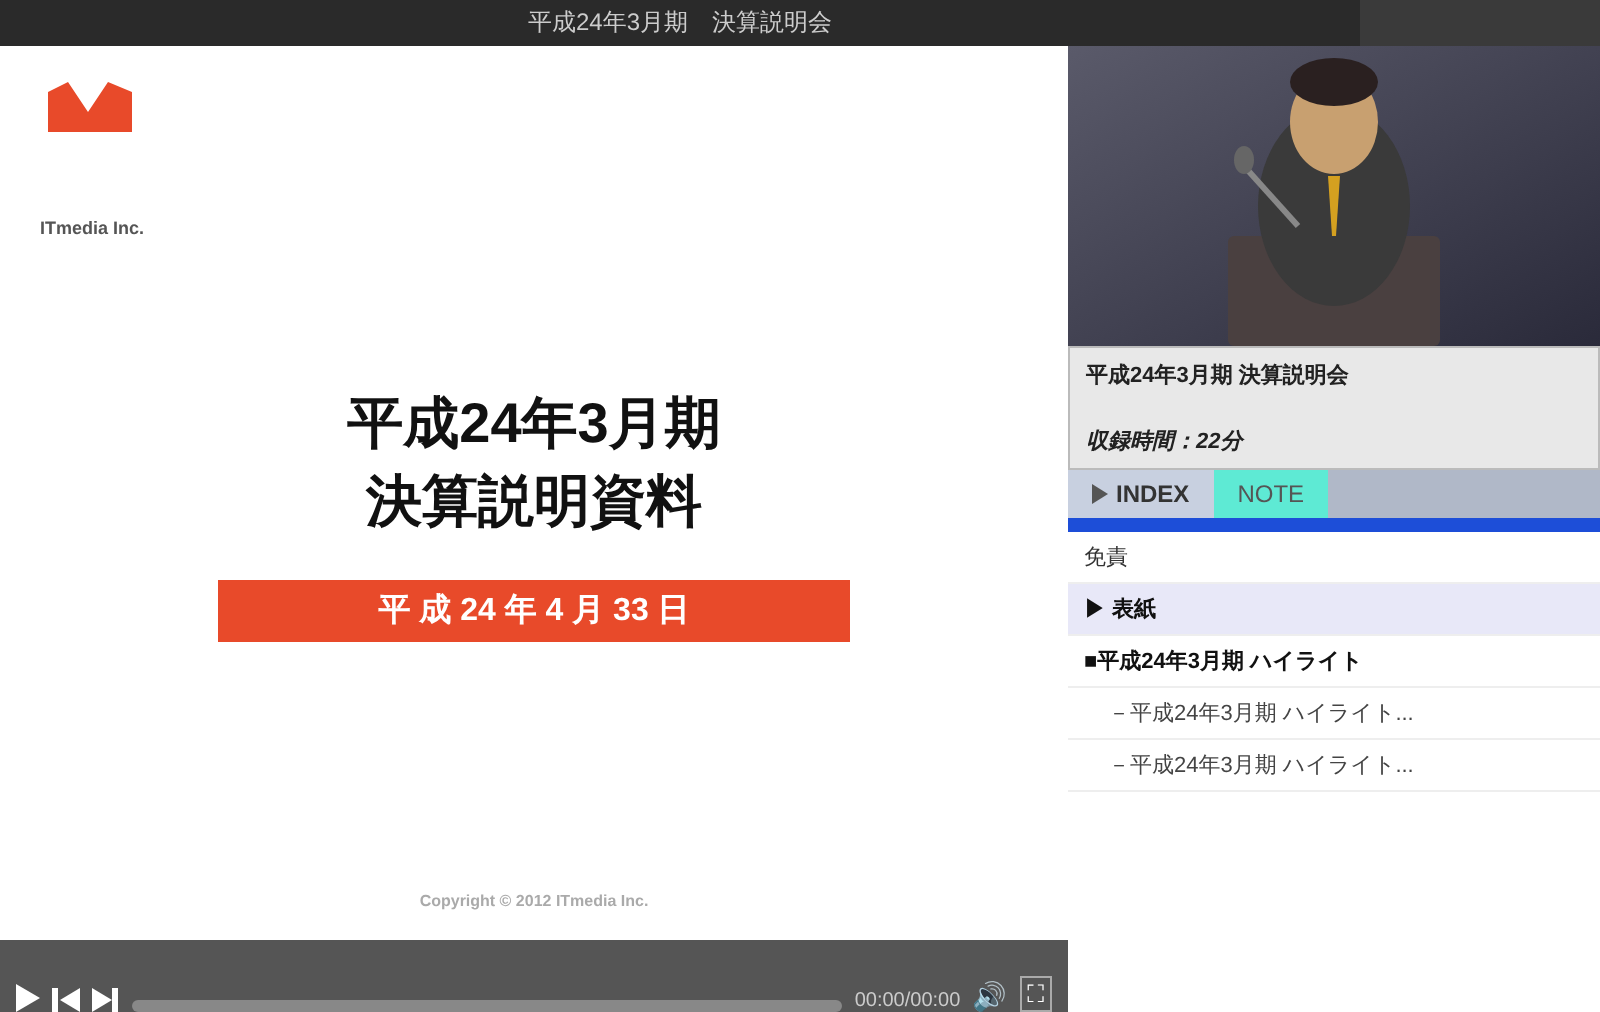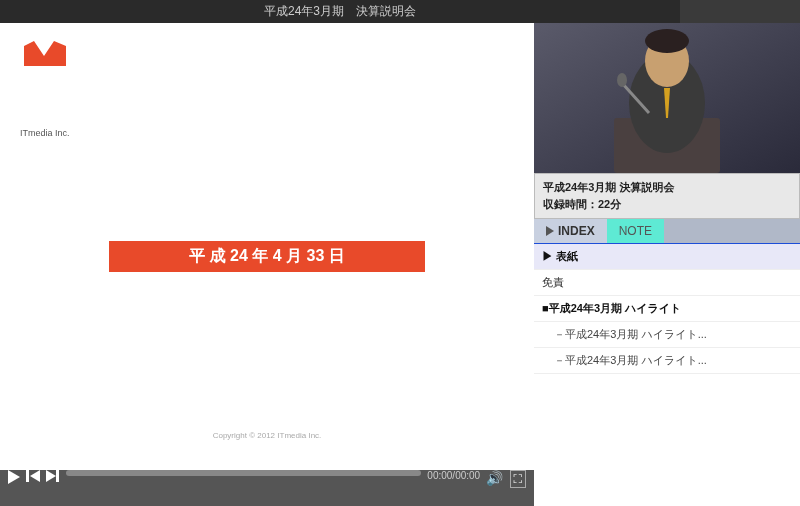--- a/index.html
+++ b/index.html
@@ -55,22 +55,23 @@
 
     .slide-logo {
       position: absolute;
       top: 15px;
       left: 20px;
     }
 
     .logo-text {
       font-size: 9px;
       color: #555;
-      margin-top: 48px;
+      margin-top: 28px;
       white-space: nowrap;
+      font-weight: bold;
     }
 
     .slide-title {
       text-align: center;
       margin-top: 20px;
     }
 
     .slide-title h1 {
       font-size: 28px;
       font-weight: bold;
@@ -92,25 +93,26 @@
       bottom: 50px;
       right: 30px;
       text-align: right;
       font-size: 10px;
       color: #333;
       line-height: 1.6;
     }
 
     .slide-copyright {
       position: absolute;
-      bottom: 30px;
+      bottom: 15px;
       left: 50%;
       transform: translateX(-50%);
       font-size: 8px;
       color: #aaa;
+      font-weight: bold;
     }
 
     
     .right-panel {
       width: 266px;
       display: flex;
       flex-direction: column;
       background: #d0d0d0;
     }
 
@@ -141,27 +143,28 @@
     .info-title {
       font-size: 11px;
       font-weight: bold;
       color: #222;
     }
 
     .info-duration {
       font-size: 11px;
       font-weight: bold;
       color: #222;
-      margin-top: 2px;
+      margin-top: 18px;
+      font-style: italic;
     }
 
     .tabs-bar {
       display: flex;
       background: #b0b8c8;
-      border-bottom: 1px solid #1d4ed8;
+      border-bottom: 7px solid #1d4ed8;
     }
 
     .tab-item {
       display: flex;
       align-items: center;
       padding: 5px 12px;
       font-size: 12px;
       cursor: pointer;
       gap: 4px;
     }
@@ -222,21 +225,21 @@
     }
     .index-list::-webkit-scrollbar-thumb {
       background: #aaa;
     }
 
     
     .controls-bar {
       height: 36px;
       background: #555;
       display: flex;
-      align-items: flex-start;
+      align-items: flex-end;
       padding: 0 8px;
       gap: 6px;
       width: 534px;
     }
 
     .ctrl-btn {
       background: none;
       border: none;
       cursor: pointer;
       display: flex;
@@ -331,20 +334,26 @@
 
         <div class="slide-logo">
           <svg width="62" height="38" viewBox="0 0 62 38">
 
             <rect x="0" y="0" width="50" height="30" fill="white"></rect>
             <polygon points="4,28 4,8 14,3 24,18 34,3 46,8 46,28" fill="#e84a2a"></polygon>
           </svg>
           <div class="logo-text">ITmedia Inc.</div>
         </div>
 
+        <div class="slide-title">
+          <h1>
+            <span>平成24年3月期</span><br>
+            <span>決算説明資料</span>
+          </h1>
+        </div>
 
         <div class="slide-date-bar">
           <span>平 成 24 年 4 月 33 日</span>
         </div>
 
 
         <div class="slide-copyright">Copyright © 2012 ITmedia Inc.</div>
 
       </div>
 
@@ -426,22 +435,22 @@
           <div class="tab-play-icon"></div>
           <span>INDEX</span>
         </div>
         <div class="tab-item inactive">
           <span>NOTE</span>
         </div>
       </div>
 
       <div class="index-list">
 
-      <div class="index-item section current">▶ 表紙</div>
-          <div class="index-item">免責</div>
+      <div class="index-item">免責</div>
+          <div class="index-item section current">▶ 表紙</div>
           <div class="index-item section">■平成24年3月期 ハイライト</div>
           <div class="index-item sub">－平成24年3月期 ハイライト...</div>
           <div class="index-item sub">－平成24年3月期 ハイライト...</div>
         </div>
 
     </div>
   </div>
 </div>
 
 </body></html>

